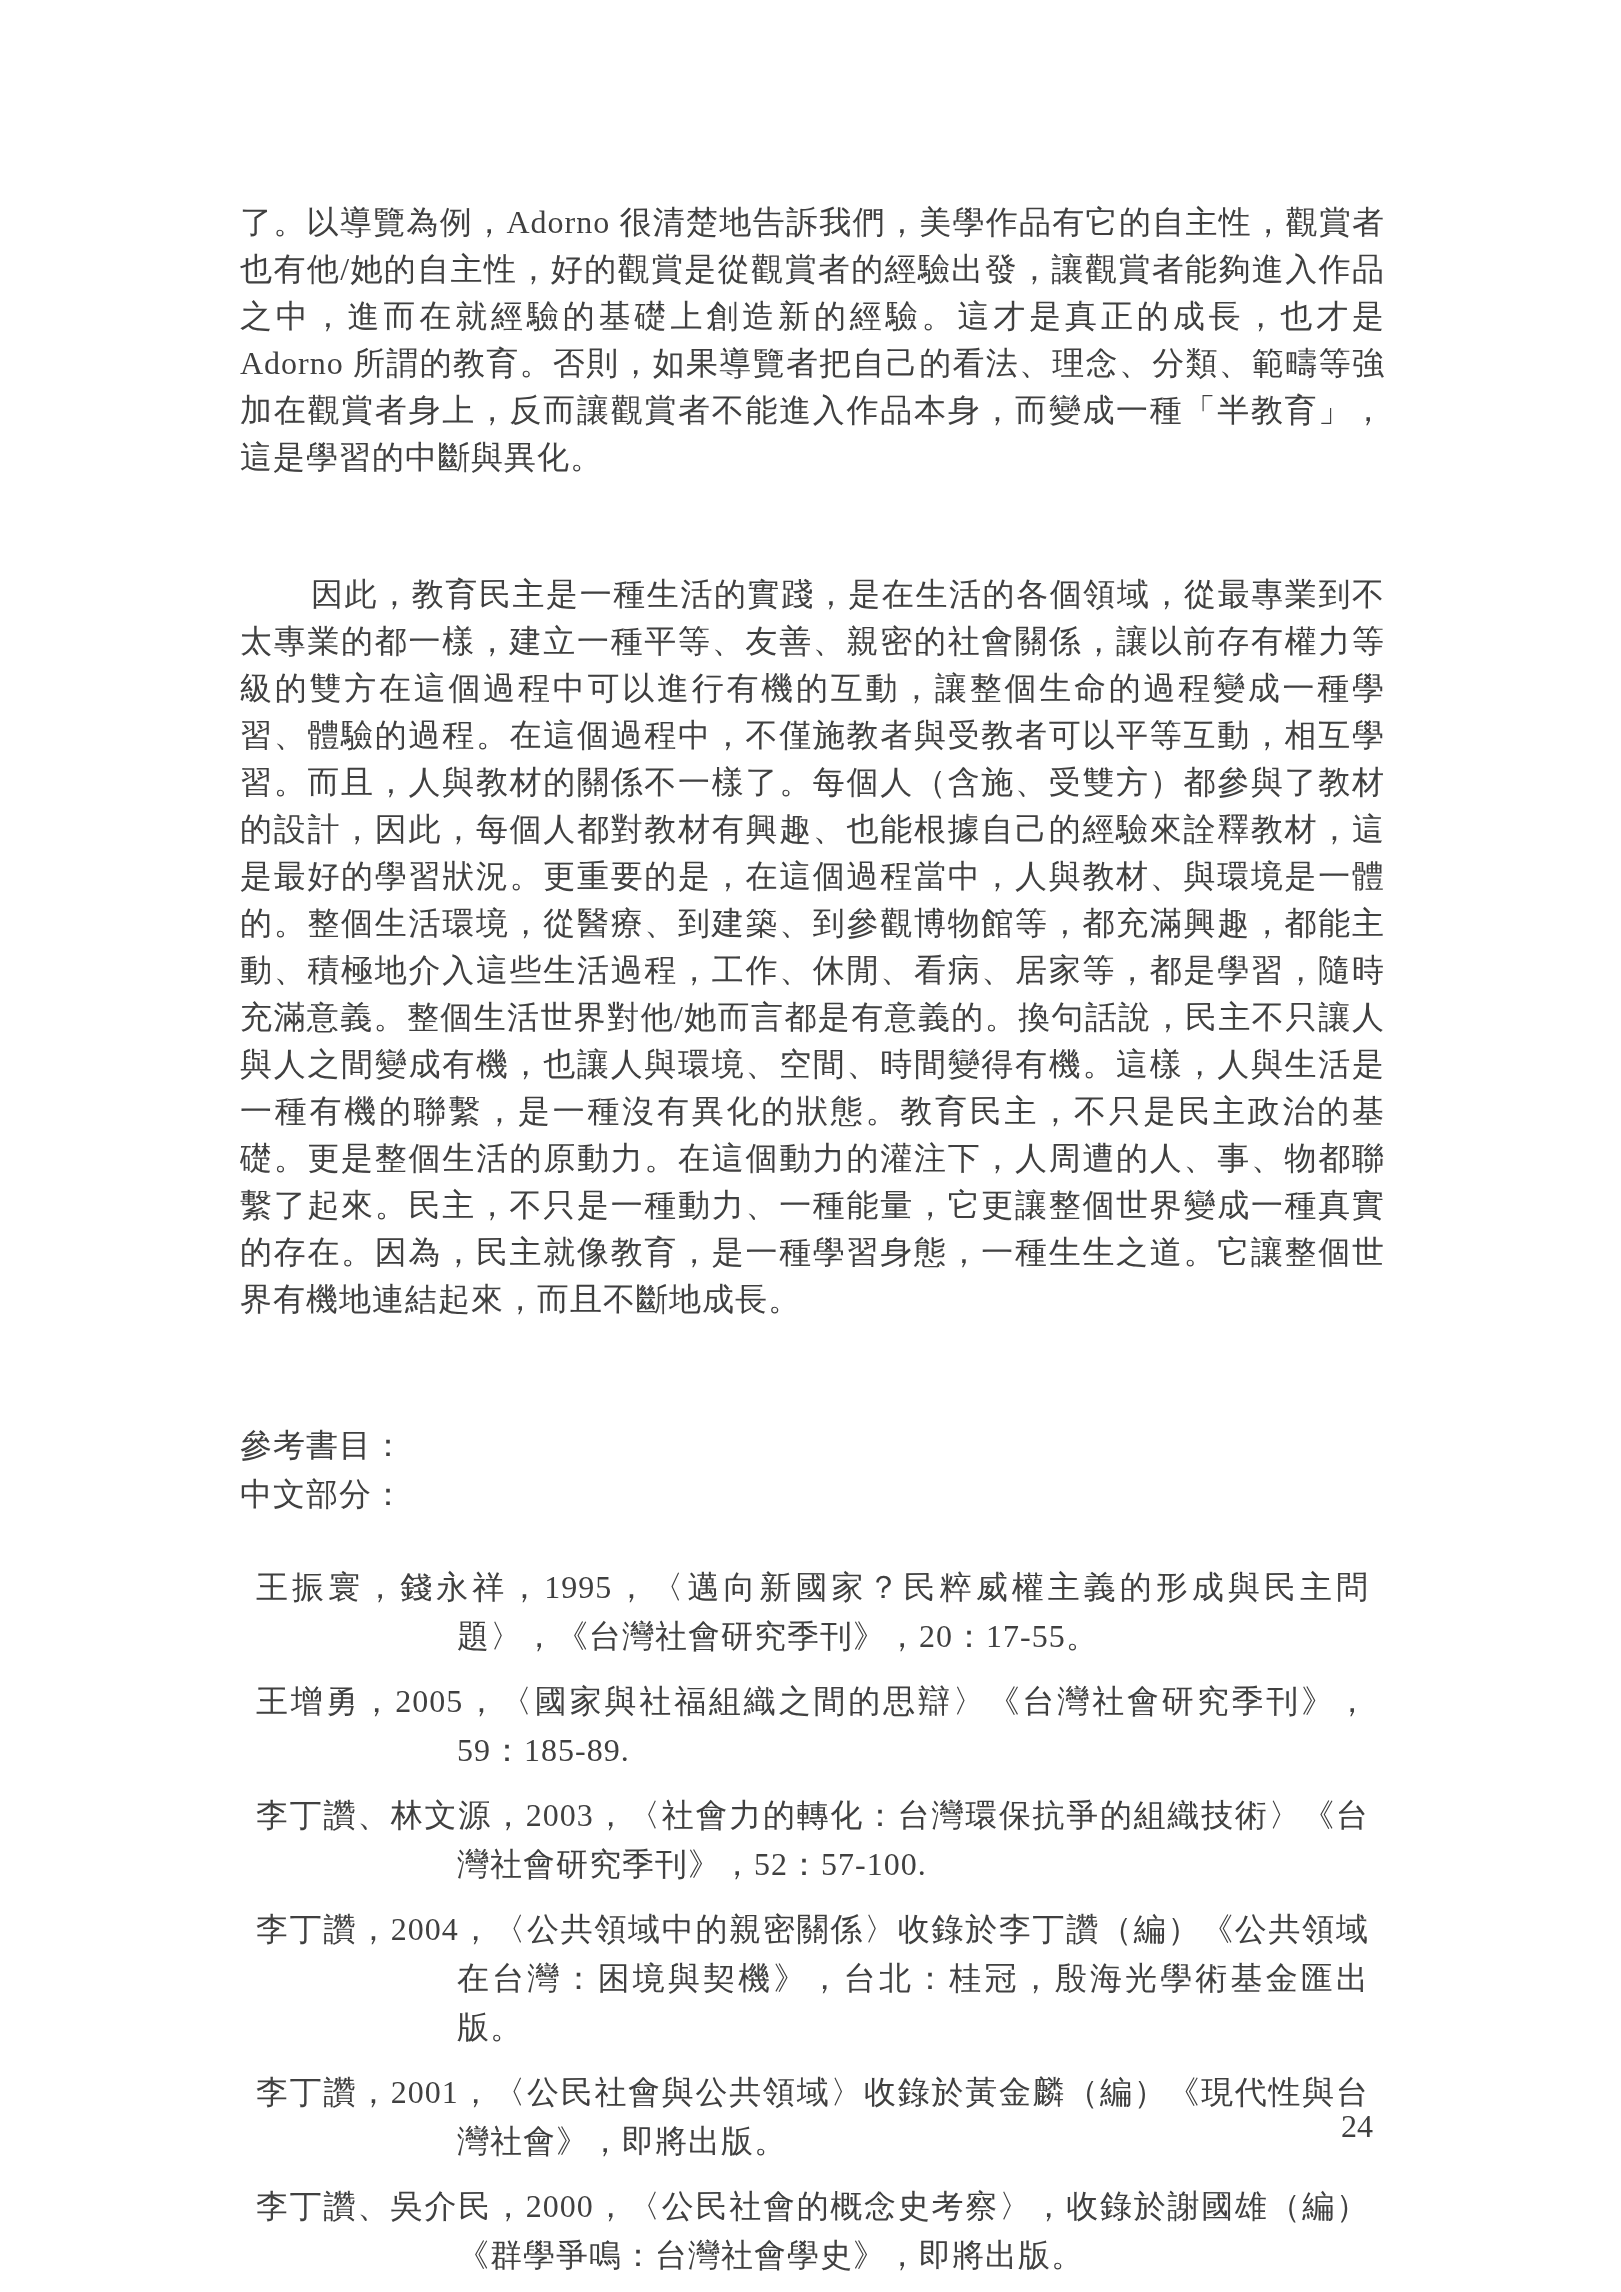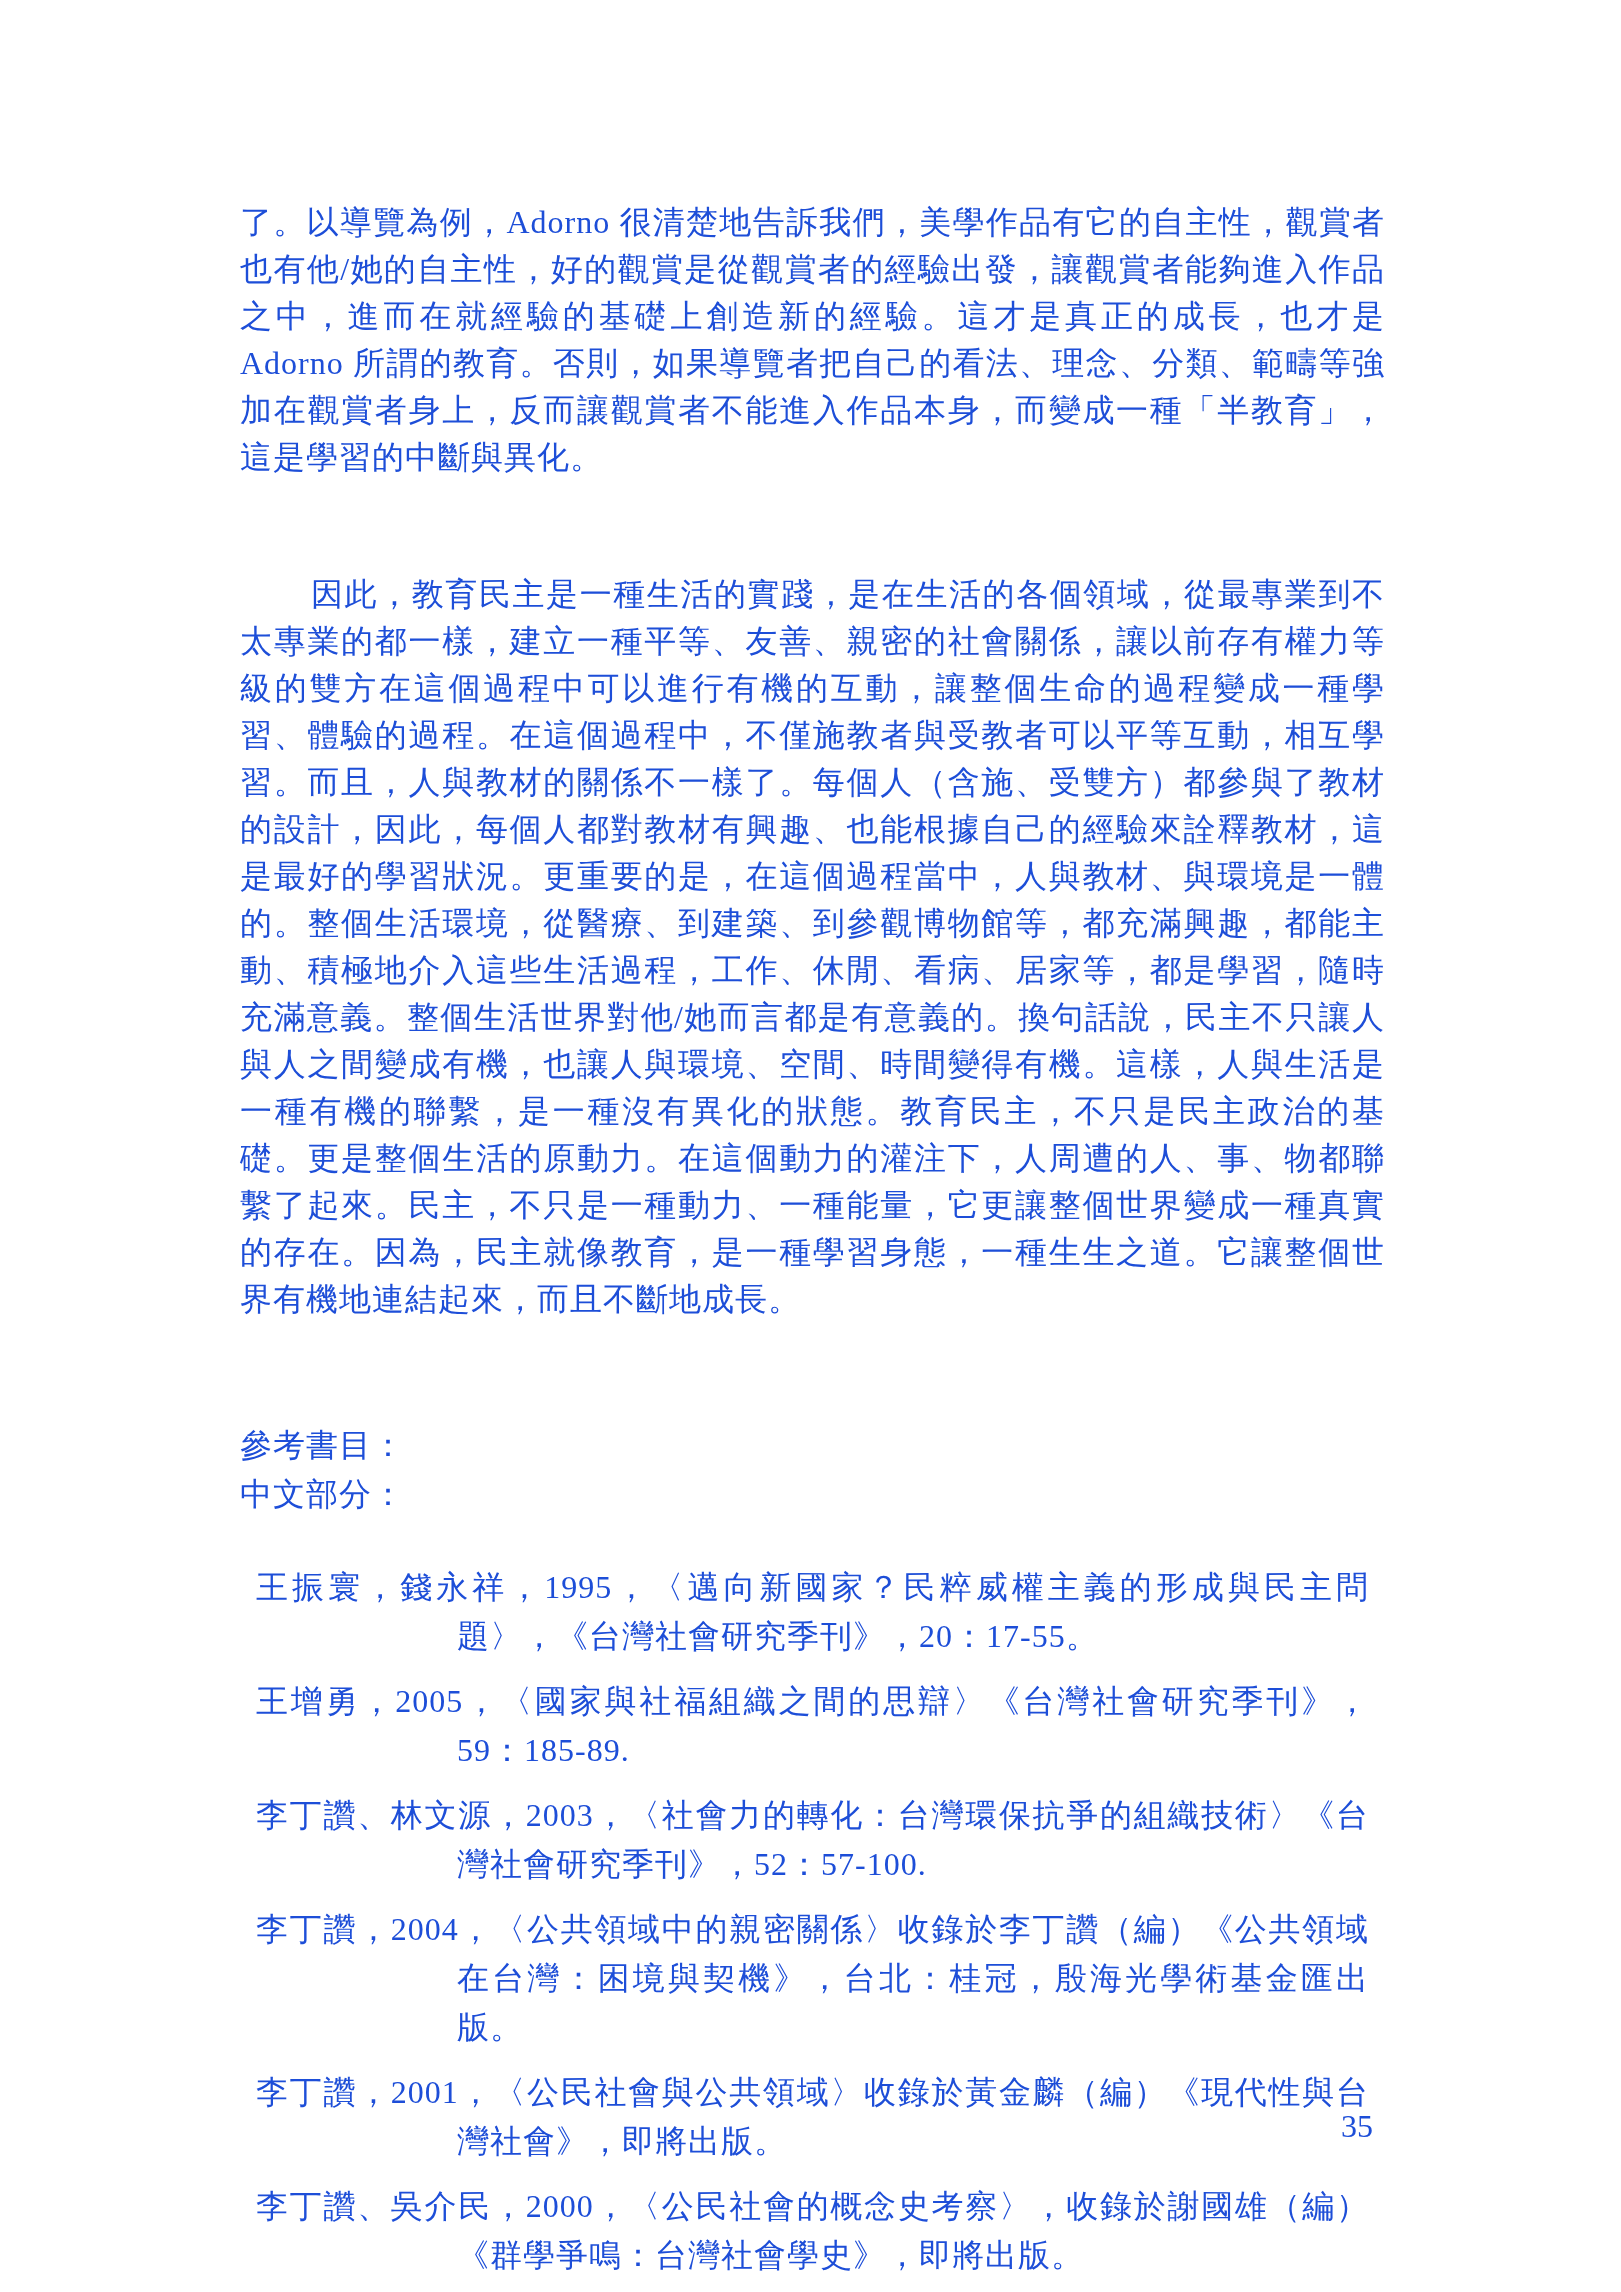--- a/index.html
+++ b/index.html
@@ -5,21 +5,21 @@
   html, body {
     margin: 0;
     padding: 0;
     background: #ffffff;
   }
   .page {
     position: relative;
     width: 1621px;
     height: 2293px;
     background: #ffffff;
-    color: #1d4ed8;
+    color: #404040;
     font-family: "Liberation Serif", "DejaVu Serif", serif;
     overflow: hidden;
   }
   .content {
     position: absolute;
     left: 240px;
     top: 199px;
     width: 1145px;
   }
   .para {
@@ -83,15 +83,15 @@
       <p class="bib-entry">王振寰，錢永祥，1995，〈邁向新國家？民粹威權主義的形成與民主問題〉，《台灣社會研究季刊》，20：17-55。</p>
       <p class="bib-entry">王增勇，2005，〈國家與社福組織之間的思辯〉《台灣社會研究季刊》，59：185-89.</p>
       <p class="bib-entry">李丁讚、林文源，2003，〈社會力的轉化：台灣環保抗爭的組織技術〉《台灣社會研究季刊》，52：57-100.</p>
       <p class="bib-entry">李丁讚，2004，〈公共領域中的親密關係〉收錄於李丁讚（編）《公共領域在台灣：困境與契機》，台北：桂冠，殷海光學術基金匯出版。</p>
       <p class="bib-entry">李丁讚，2001，〈公民社會與公共領域〉收錄於黃金麟（編）《現代性與台灣社會》，即將出版。</p>
       <p class="bib-entry">李丁讚、吳介民，2000，〈公民社會的概念史考察〉，收錄於謝國雄（編）《群學爭鳴：台灣社會學史》，即將出版。</p>
     </div>
 
   </div>
 
-  <div class="page-number">35</div>
+  <div class="page-number">24</div>
 </div>
 
 
 </body></html>

